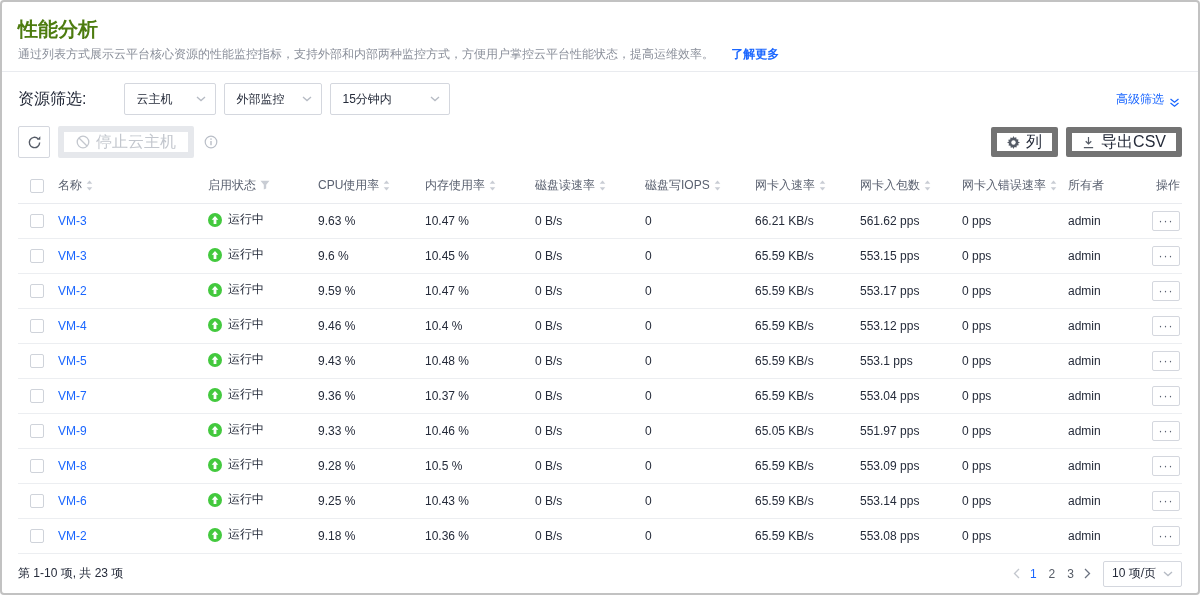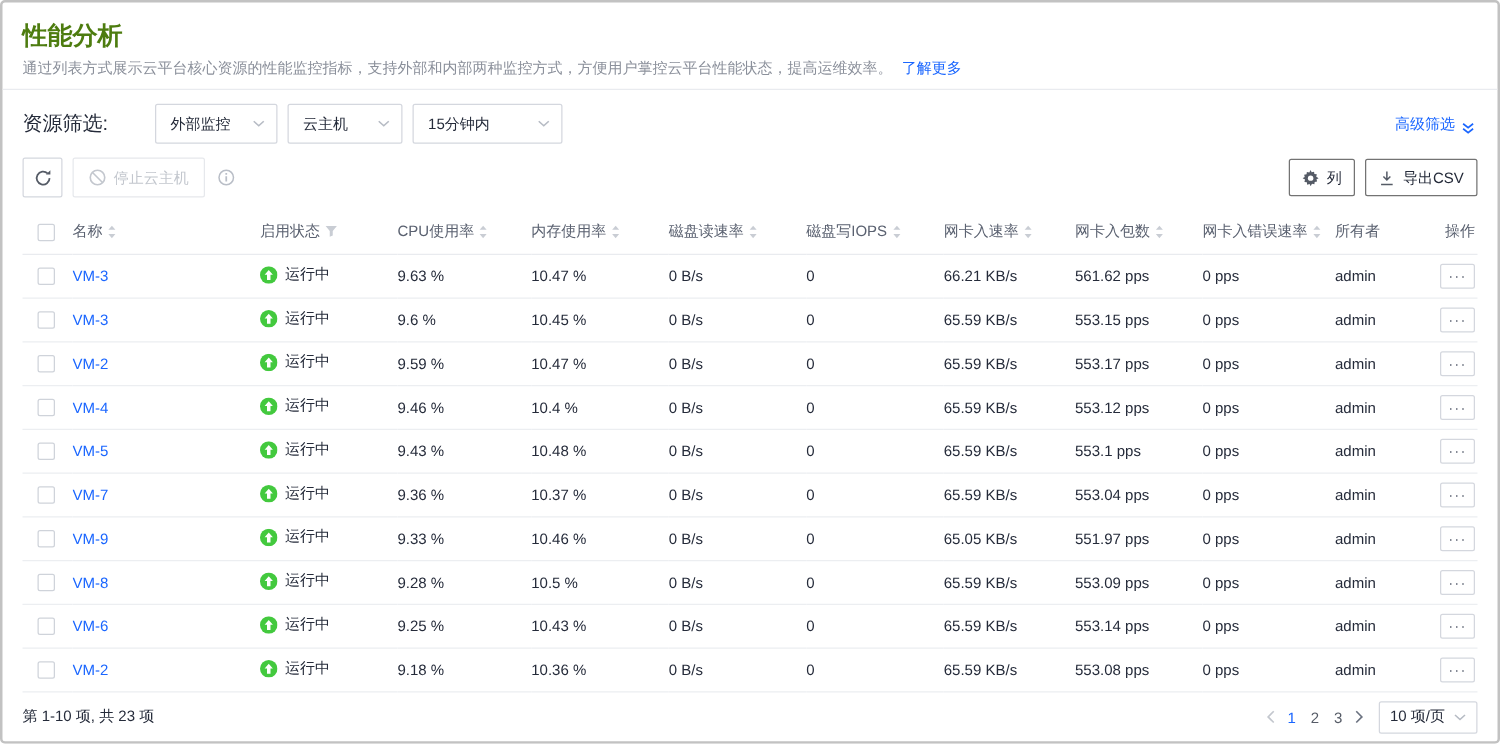--- a/index.html
+++ b/index.html
@@ -3,37 +3,37 @@
 <meta charset="utf-8">
 <style>
   * { box-sizing: border-box; margin: 0; padding: 0; }
   html,body { background:#ffffff; }
   body { font-family:"Liberation Sans","DejaVu Sans",sans-serif; }
   .frame { width:1200px; height:595px; background:#fff; border:2px solid #c2c2c2; border-radius:4px; overflow:hidden; }
 
   .page-header { padding:16px 16px 0; }
   .page-title { font-size:20px; line-height:22px; font-weight:700; color:#4d7c0f; }
   .page-subtitle { margin-top:7px; font-size:12px; line-height:14px; color:#8b909b; }
-  .learn-more { color:#1a66ff; text-decoration:none; cursor:pointer; margin-left:4px; }
+  .learn-more { color:#1a66ff; text-decoration:none; cursor:pointer; margin-left:14px;font-weight:bold; }
   .divider { border-bottom:1px solid #e9ebef; margin-top:10px; }
 
   .filter-row { display:flex; align-items:center; padding:11px 16px; }
   .filter-label { font-size:16px; color:#252b3a; margin-right:38px; }
   .select { display:flex; align-items:center; justify-content:space-between; height:32px;
             border:1px solid #d4d7de; border-radius:2px; background:#fff; padding:0 9px 0 11px;
             font-size:12px; color:#252b3a; margin-right:8px; cursor:pointer; }
   .select.w1 { width:92px; } .select.w2 { width:98px; } .select.w3 { width:120px; }
   .advanced-link { margin-left:auto; display:inline-flex; align-items:flex-end; gap:5px;
                    color:#1a66ff; font-size:12px; cursor:pointer; text-decoration:none; margin-right:2px; }
 
   .toolbar { display:flex; align-items:center; padding:0 16px; margin-bottom:10px; gap:8px; }
   .icon-btn { width:32px; height:32px; display:flex; align-items:center; justify-content:center;
               border:1px solid #d4d7de; border-radius:2px; background:#fff; cursor:pointer; }
   .btn { display:inline-flex; align-items:center; gap:6px; height:32px; padding:0 12px;
-         border:1px solid #737373; border-radius:2px; background:#fff; font-size:12px; color:#252b3a; cursor:pointer; }
+         border:6px solid #737373; border-radius:2px; background:#fff; font-size:16px; color:#252b3a; cursor:pointer; }
   .btn.disabled { color:#c3c7ce; border-color:#e6e8ec; cursor:not-allowed; }
   .info-icon { display:inline-flex; margin-left:2px; cursor:pointer; }
   .toolbar-right { margin-left:auto; display:flex; gap:8px; }
   .btn.small { height:30px; padding:0 10px; }
 
   table { border-collapse:collapse; table-layout:fixed; width:calc(100% - 32px); margin:0 16px; }
   thead th { height:35px; font-size:12px; font-weight:400; color:#5a6170; text-align:left;
              border-bottom:1px solid #e9ebef; white-space:nowrap; padding:0 8px 0 0; }
   tbody td { height:35px; font-size:12px; color:#252b3a; border-bottom:1px solid #eceef1;
              white-space:nowrap; overflow:hidden; padding:0 8px 0 0; }
@@ -66,28 +66,28 @@
     <div class="page-subtitle">
       <span>通过列表方式展示云平台核心资源的性能监控指标，支持外部和内部两种监控方式，方便用户掌控云平台性能状态，提高运维效率。</span>
       <a class="learn-more" href="#">了解更多</a>
     </div>
   </div>
   <div class="divider"></div>
 
   <div class="filter-row">
     <span class="filter-label">资源筛选:</span>
 
+    <div class="select w1">
+      <span>云主机</span>
+      <svg width="10" height="6" viewBox="0 0 10 6">
+          <path d="M1 1l4 3.6L9 1" fill="none" stroke="#b6bbc4" stroke-width="1.3"></path>
+        </svg>
+    </div>
     <div class="select w2">
       <span>外部监控</span>
-      <svg width="10" height="6" viewBox="0 0 10 6">
-          <path d="M1 1l4 3.6L9 1" fill="none" stroke="#b6bbc4" stroke-width="1.3"></path>
-        </svg>
-    </div>
-    <div class="select w1">
-      <span>云主机</span>
       <svg width="10" height="6" viewBox="0 0 10 6">
           <path d="M1 1l4 3.6L9 1" fill="none" stroke="#b6bbc4" stroke-width="1.3"></path>
         </svg>
     </div>
     <div class="select w3">
       <span>15分钟内</span>
       <svg width="10" height="6" viewBox="0 0 10 6">
           <path d="M1 1l4 3.6L9 1" fill="none" stroke="#b6bbc4" stroke-width="1.3"></path>
         </svg>
     </div>

